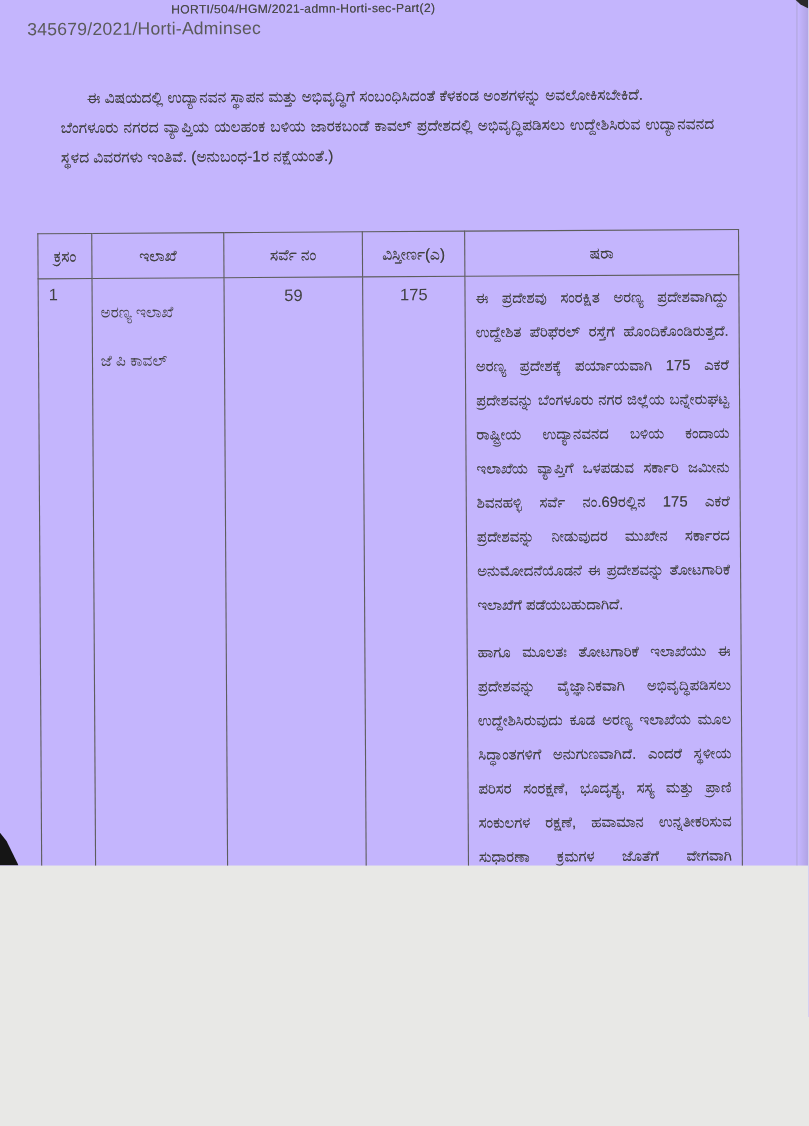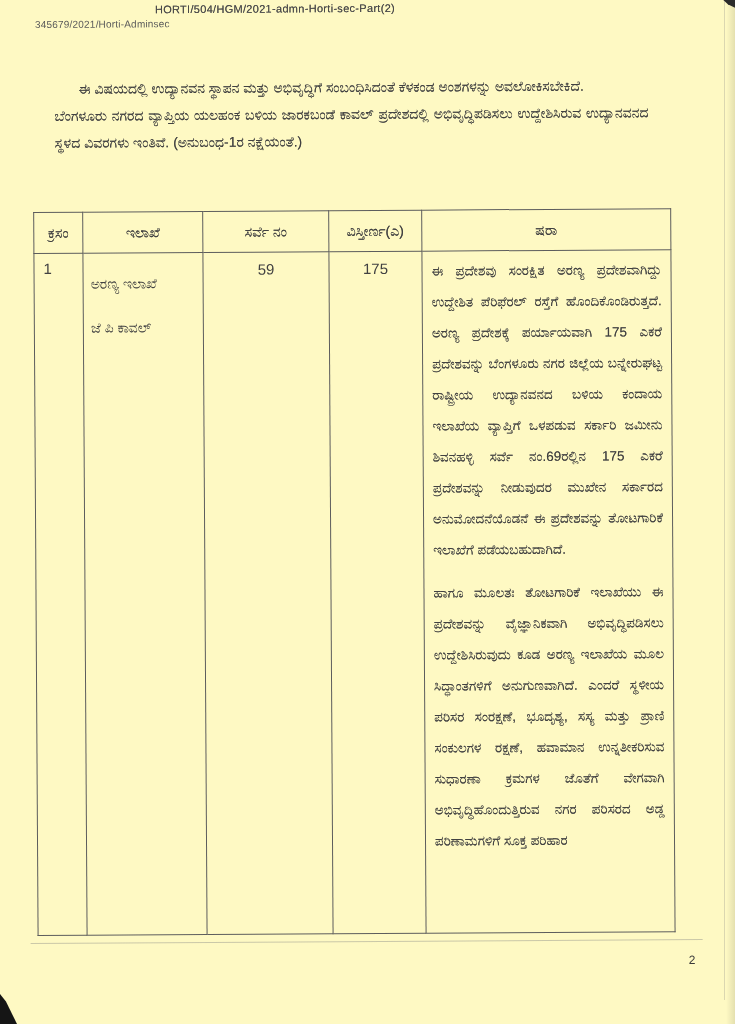--- a/index.html
+++ b/index.html
@@ -1,21 +1,21 @@
 <!DOCTYPE html>
 <html><head>
 <meta charset="utf-8">
 <style>
   html, body { margin: 0; padding: 0; background: #e8e8e6; }
   .page {
     position: relative;
     width: 735px;
-    height: 1024px;
+    height: 787px;
     margin: 0 auto;
-    background: #fef9c3;
+    background: #c4b5fd;
     overflow: hidden;
     font-family: "Liberation Sans", sans-serif;
     color: #3f3f3f;
   }
   .scan-content {
     position: absolute;
     inset: 0;
     transform: rotate(-0.35deg);
     transform-origin: 50% 50%;
   }
@@ -23,22 +23,22 @@
     position: absolute;
     left: 158px; top: 2px;
     font-size: 11px;
     letter-spacing: 0.3px;
     color: #4a4a4a;
     text-shadow: 0 0 0.5px rgba(70,70,70,0.8);
     white-space: nowrap;
   }
   .hdr-left {
     position: absolute;
-    left: 38px; top: 17px;
-    font-size: 10px;
+    left: 27px; top: 17px;
+    font-size: 16px;
     letter-spacing: 0.2px;
     color: #5a5a5a;
     white-space: nowrap;
   }
   .body-text {
     position: absolute;
     left: 57px; top: 74px;
     width: 594px;
     font-size: 14px;
     line-height: 27px;

